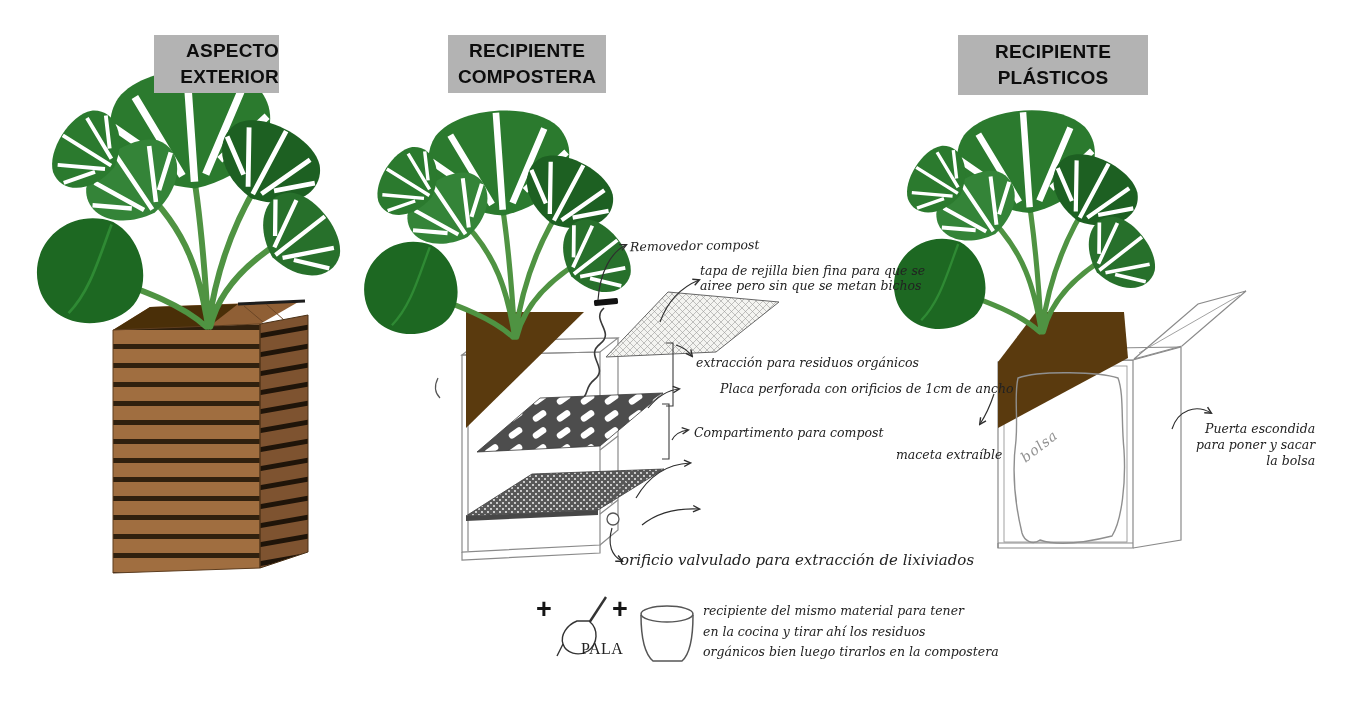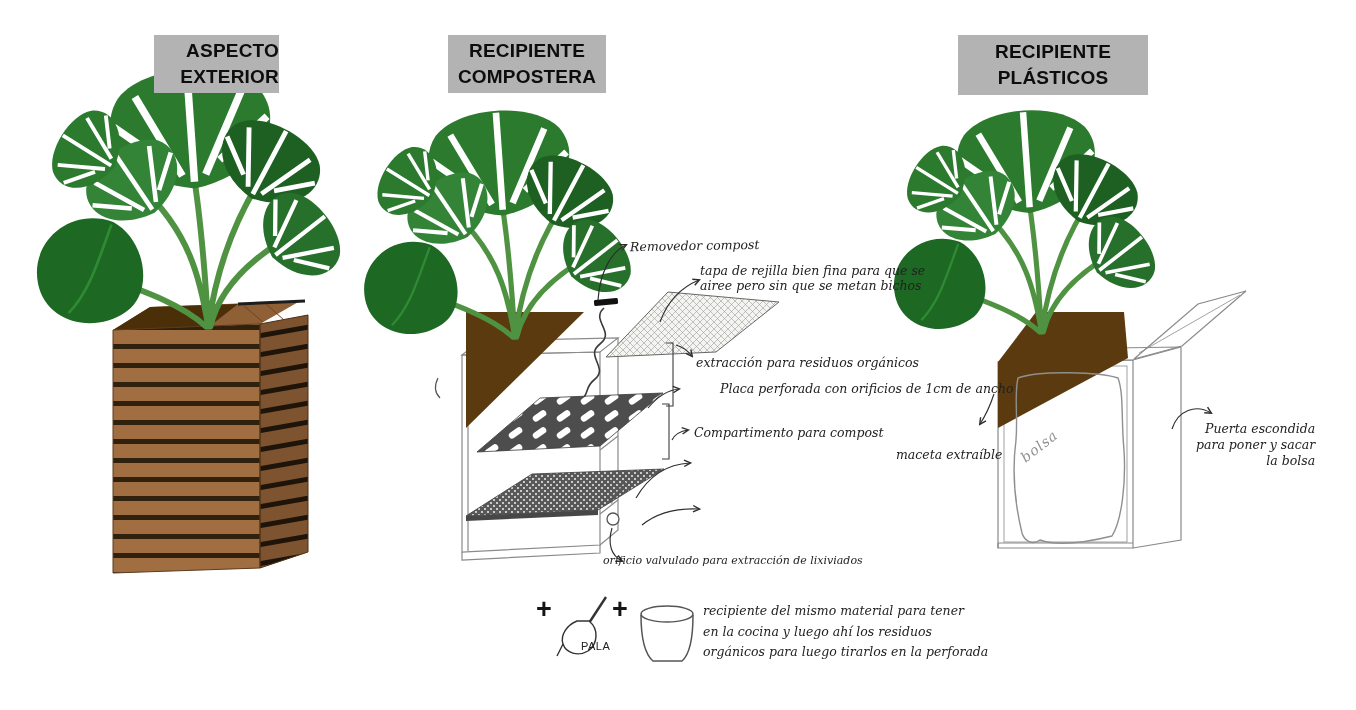--- a/index.html
+++ b/index.html
@@ -12,21 +12,21 @@
   .hw{position:absolute;z-index:3;font-family:"DejaVu Serif",serif;font-style:italic;font-size:12.5px;
       line-height:15px;color:#222;white-space:nowrap;}
   .hw .l{display:block;}
   .ind12{padding-left:12px;} .ind15{padding-left:15px;}
   .plus{position:absolute;z-index:3;font-weight:bold;font-size:27px;color:#151515;
         font-family:"Liberation Sans",sans-serif;}
   .tiny-rot{position:absolute;z-index:3;font-family:"DejaVu Serif",serif;font-style:italic;
             font-size:7px;color:#555;transform:rotate(-52deg);}
   .bolsa{position:absolute;z-index:3;font-family:"DejaVu Serif",serif;font-style:italic;font-size:14px;
          color:#929292;transform:rotate(-38deg);letter-spacing:1px;}
-  .pala{position:absolute;z-index:3;font-family:Liberation Sans, sans-serif;font-size:11px;color:#222;
+  .pala{position:absolute;z-index:3;font-family:Liberation Serif, serif;font-size:16px;color:#222;
         letter-spacing:.5px;}
   .center{text-align:left;}
 </style>
 </head>
 <body>
 
 <div class="canvas">
 
   <svg class="art" width="1356" height="710" viewBox="0 0 1356 710">
     <defs>
@@ -184,34 +184,34 @@
   <div class="hw" style="left:696px;top:355px;">extracción para residuos orgánicos</div>
 
   <div class="hw" style="left:720px;top:381px;">
     <span class="l">Placa perforada con orificios de 1cm de ancho</span>
   </div>
 
   <div class="hw" style="left:694px;top:425px;">Compartimento para compost</div>
 
 
 
-  <div class="hw" style="left:603px;top:553px;font-size:11px;">
+  <div class="hw" style="left:620px;top:553px;font-size:15px;">
     <span class="l">orificio valvulado para extracción de lixiviados</span>
   </div>
 
   <div class="tiny-rot" style="left:604px;top:487px;">bisagras</div>
 
   <div class="plus" style="left:536px;top:594px;">+</div>
   <div class="plus" style="left:612px;top:594px;">+</div>
   <div class="pala" style="left:581px;top:640px;">PALA</div>
 
   <div class="hw" style="left:703px;top:601px;line-height:20.5px;">
     <span class="l">recipiente del mismo material para tener</span>
-    <span class="l">en la cocina y luego ahí los residuos</span>
-    <span class="l">orgánicos para luego tirarlos en la perforada</span>
+    <span class="l">en la cocina y tirar ahí los residuos</span>
+    <span class="l">orgánicos bien luego tirarlos en la compostera</span>
   </div>
 
   <div class="hw" style="left:896px;top:418px;margin-top:29px;">maceta extraíble</div>
 
   <div class="bolsa" style="left:1018px;top:438px;">bolsa</div>
 
   <div class="hw" style="left:1196px;top:421px;line-height:16px;text-align:right;">
     <span class="l">Puerta escondida</span>
     <span class="l">para poner y sacar</span>
     <span class="l ind12">la bolsa</span>

